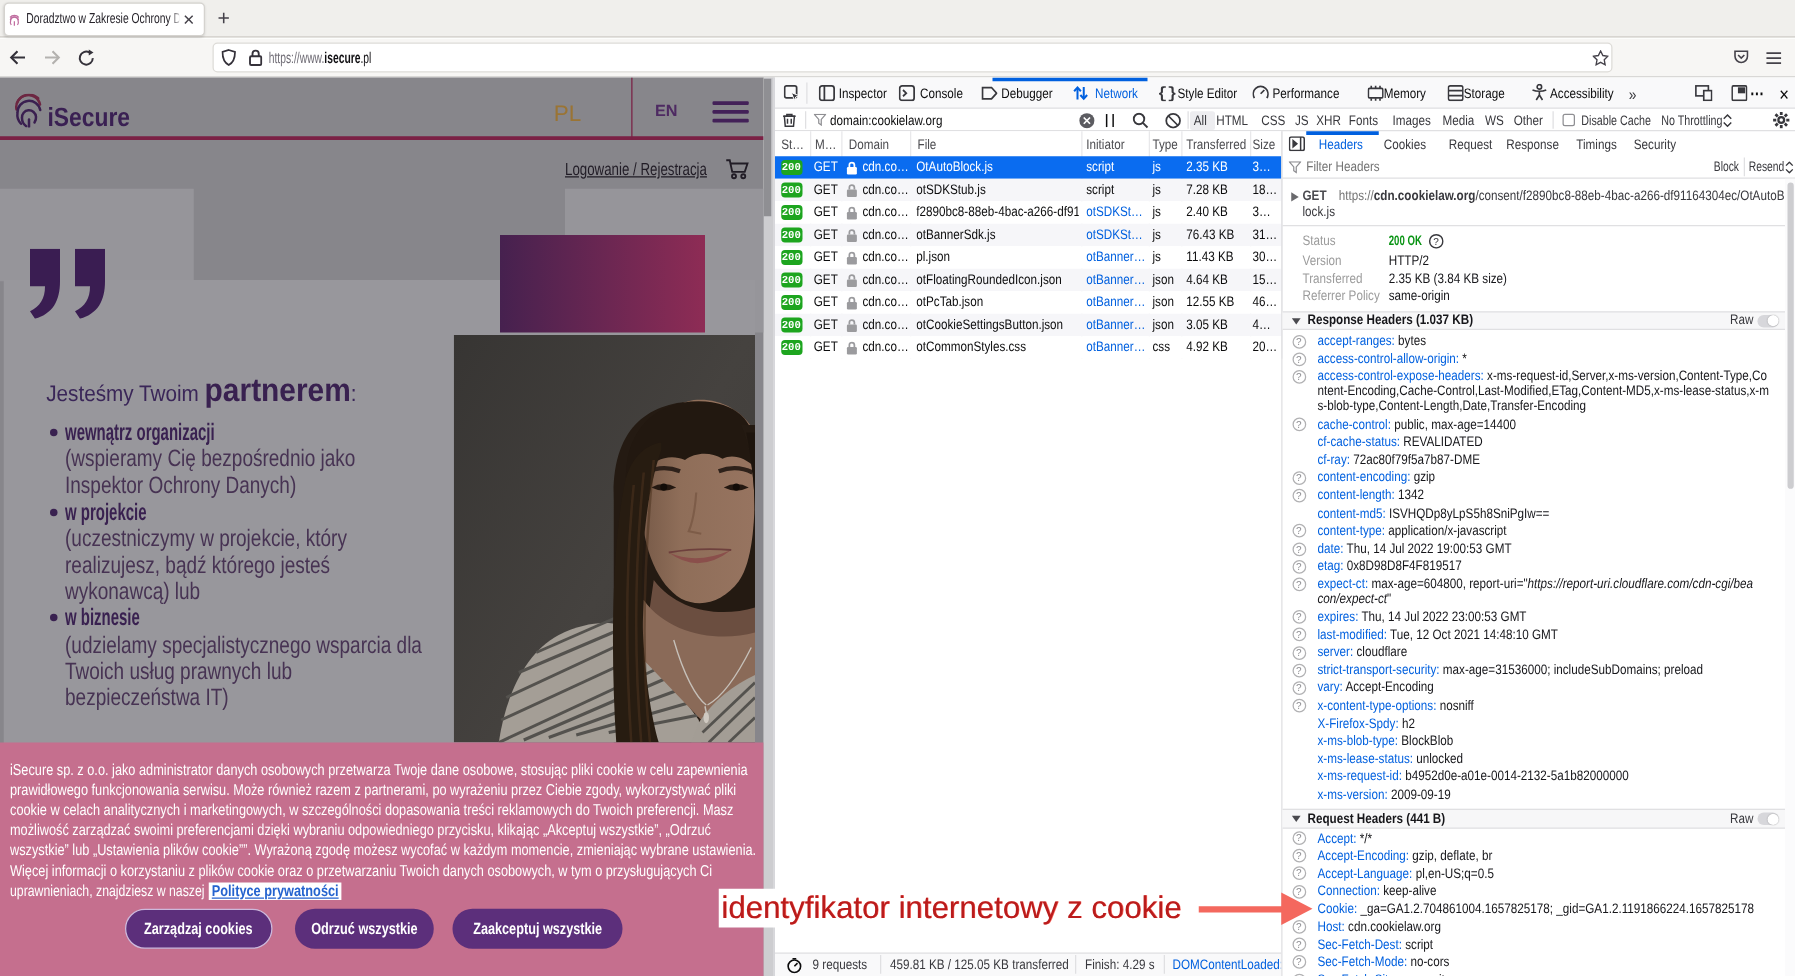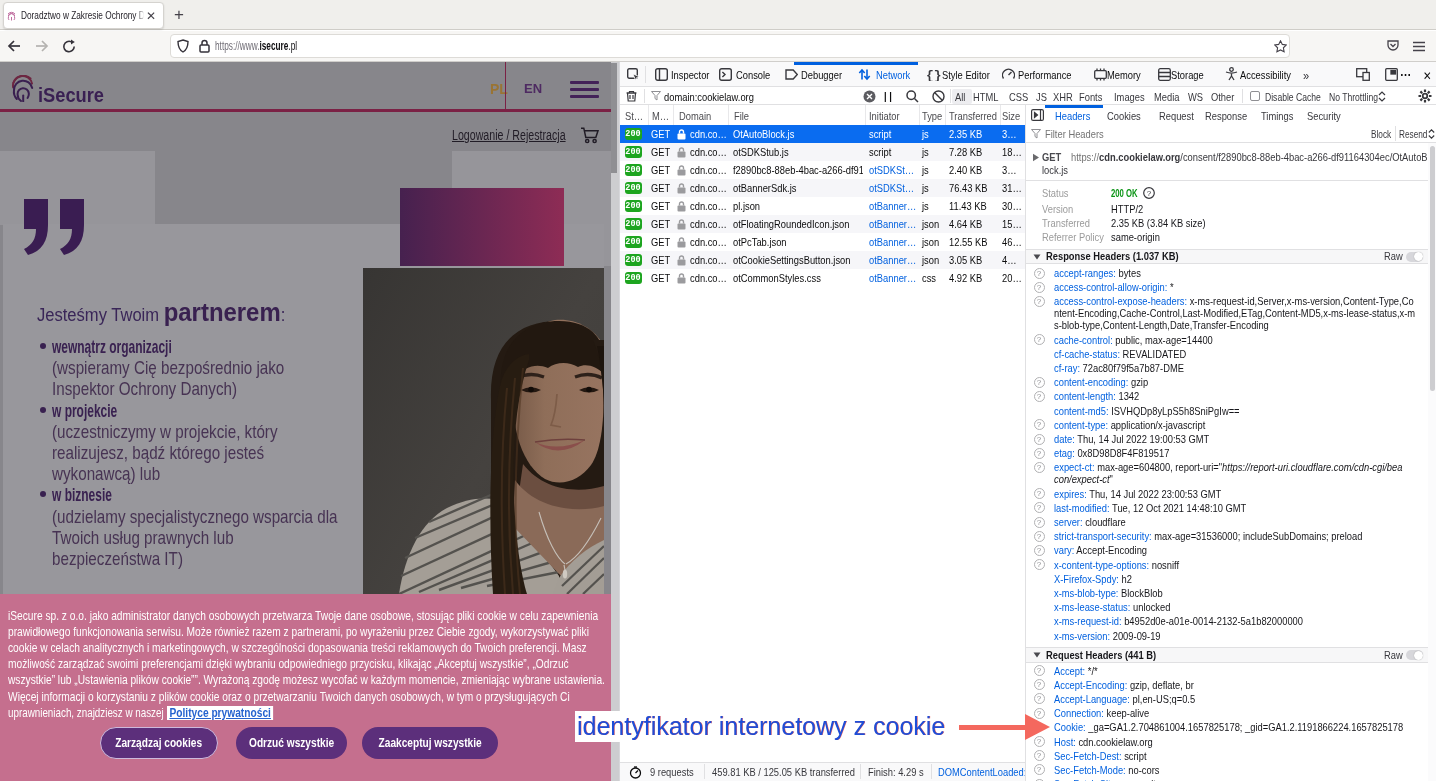--- a/index.html
+++ b/index.html
@@ -29,21 +29,21 @@
   #dt { left:620px; top:62px; width:816px; height:719px; background:#fff; font-size:11px; color:#0c0c0d; overflow:hidden; }
   #dt .abs { position:absolute; }
   .dtxt { position:absolute; white-space:nowrap; transform:scaleX(0.85); transform-origin:0 0; }
   .gray { color:#737373; }
   .blue { color:#0060df; }
   .vline { position:absolute; background:#e8e8ea; width:1px; }
   .badge { position:absolute; width:17px; height:12px; background:#1da51f; color:#fff; border-radius:3px; font-size:8.5px; font-weight:bold; text-align:center; line-height:12.5px; font-family:"Liberation Mono",monospace; }
   .qi { position:absolute; width:11px; height:11px; border:1px solid #b1b1b3; border-radius:50%; color:#8f8f93; font-size:8px; text-align:center; line-height:10px; }
   .cell { position:absolute; overflow:hidden; height:14px; }
   #annbox { left:575px; top:711px; width:377px; height:31px; background:#fff; }
-  #anntext { left:577px; top:711.5px; font-size:25px; color:#1d4ed8; white-space:nowrap; text-shadow:0.45px 0 0 #FB6A61;text-align:center; }
+  #anntext { left:577px; top:711.5px; font-size:25px; color:#b91c1c; white-space:nowrap; text-shadow:0.45px 0 0 #FB6A61;text-align:center; }
   #arrowshaft { left:959px; top:724.5px; width:67px; height:5.5px; background:#F4685E; }
   #arrowhead { left:1025px; top:713.5px; width:0; height:0; border-left:25px solid #F4685E; border-top:13.5px solid transparent; border-bottom:13.5px solid transparent; }
 </style>
 </head>
 <body>
 <div class="abs" id="tabbar"></div>
 <div class="abs" id="tab"></div>
 <svg class="abs" style="left:6px;top:10.5px" width="11" height="11" viewBox="0 0 11 11">
 <g fill="none" stroke="#c06ea0" stroke-width="1">
 <path d="M2 3 A4.5 4.5 0 0 1 9 3"></path>
@@ -103,21 +103,21 @@
 <svg class="abs" style="left:11px;top:13px" width="24" height="27" viewBox="0 0 24 27">
 <g fill="none" stroke-width="2" stroke-linecap="round">
 <path d="M2.6 7.5 A10.5 10.5 0 0 1 19.5 3.6" stroke="#6d2742"></path>
 <path d="M2.2 12.5 A9 9 0 0 1 21 8.6" stroke="#6d2742"></path>
 <path d="M5.8 24 A10.5 10.5 0 0 1 3 15.2 A9.2 9.2 0 0 1 21.2 13" stroke="#3a1f50"></path>
 <path d="M10 26 A8 8 0 0 1 6.6 19.3 A5.6 5.6 0 0 1 17.8 18.4 A7 7 0 0 1 16.6 23" stroke="#3a1f50"></path>
 <path d="M12.2 20.5 L12.2 26.5" stroke="#3a1f50"></path>
 </g>
     </svg>
 <div class="abs" style="left:38px;top:21px;font-size:21px;font-weight:bold;color:#3A2053;white-space:nowrap;transform:scaleX(0.87);transform-origin:0 0">iSecure</div>
-<div class="abs" style="left:490px;top:19px;font-size:14px;font-weight:bold;color:#9A7434">PL</div>
+<div class="abs" style="left:443px;top:19px;font-size:18px;font-weight:normal;color:#9A7434">PL</div>
 <div class="abs" id="hdrdiv"></div>
 <div class="abs" style="left:524px;top:19px;font-size:13px;font-weight:bold;color:#4E2A62">EN</div>
 <div class="abs hline" style="top:19px"></div>
     <div class="abs hline" style="top:26px"></div>
     <div class="abs hline" style="top:33px"></div>
 <div class="abs" style="left:452px;top:65px;font-size:14px;color:#211c26;text-decoration:underline;white-space:nowrap;transform:scaleX(0.76);transform-origin:0 0">Logowanie / Rejestracja</div>
 <svg class="abs" style="left:580px;top:65px" width="20" height="17" viewBox="0 0 20 17">
       <g fill="none" stroke="#211c26" stroke-width="1.5">
         <path d="M1 1.2 H3.8 L5.8 10.5 H15.8 L18 3.8 H5"></path>
         <circle cx="7.2" cy="14" r="1.6"></circle>

